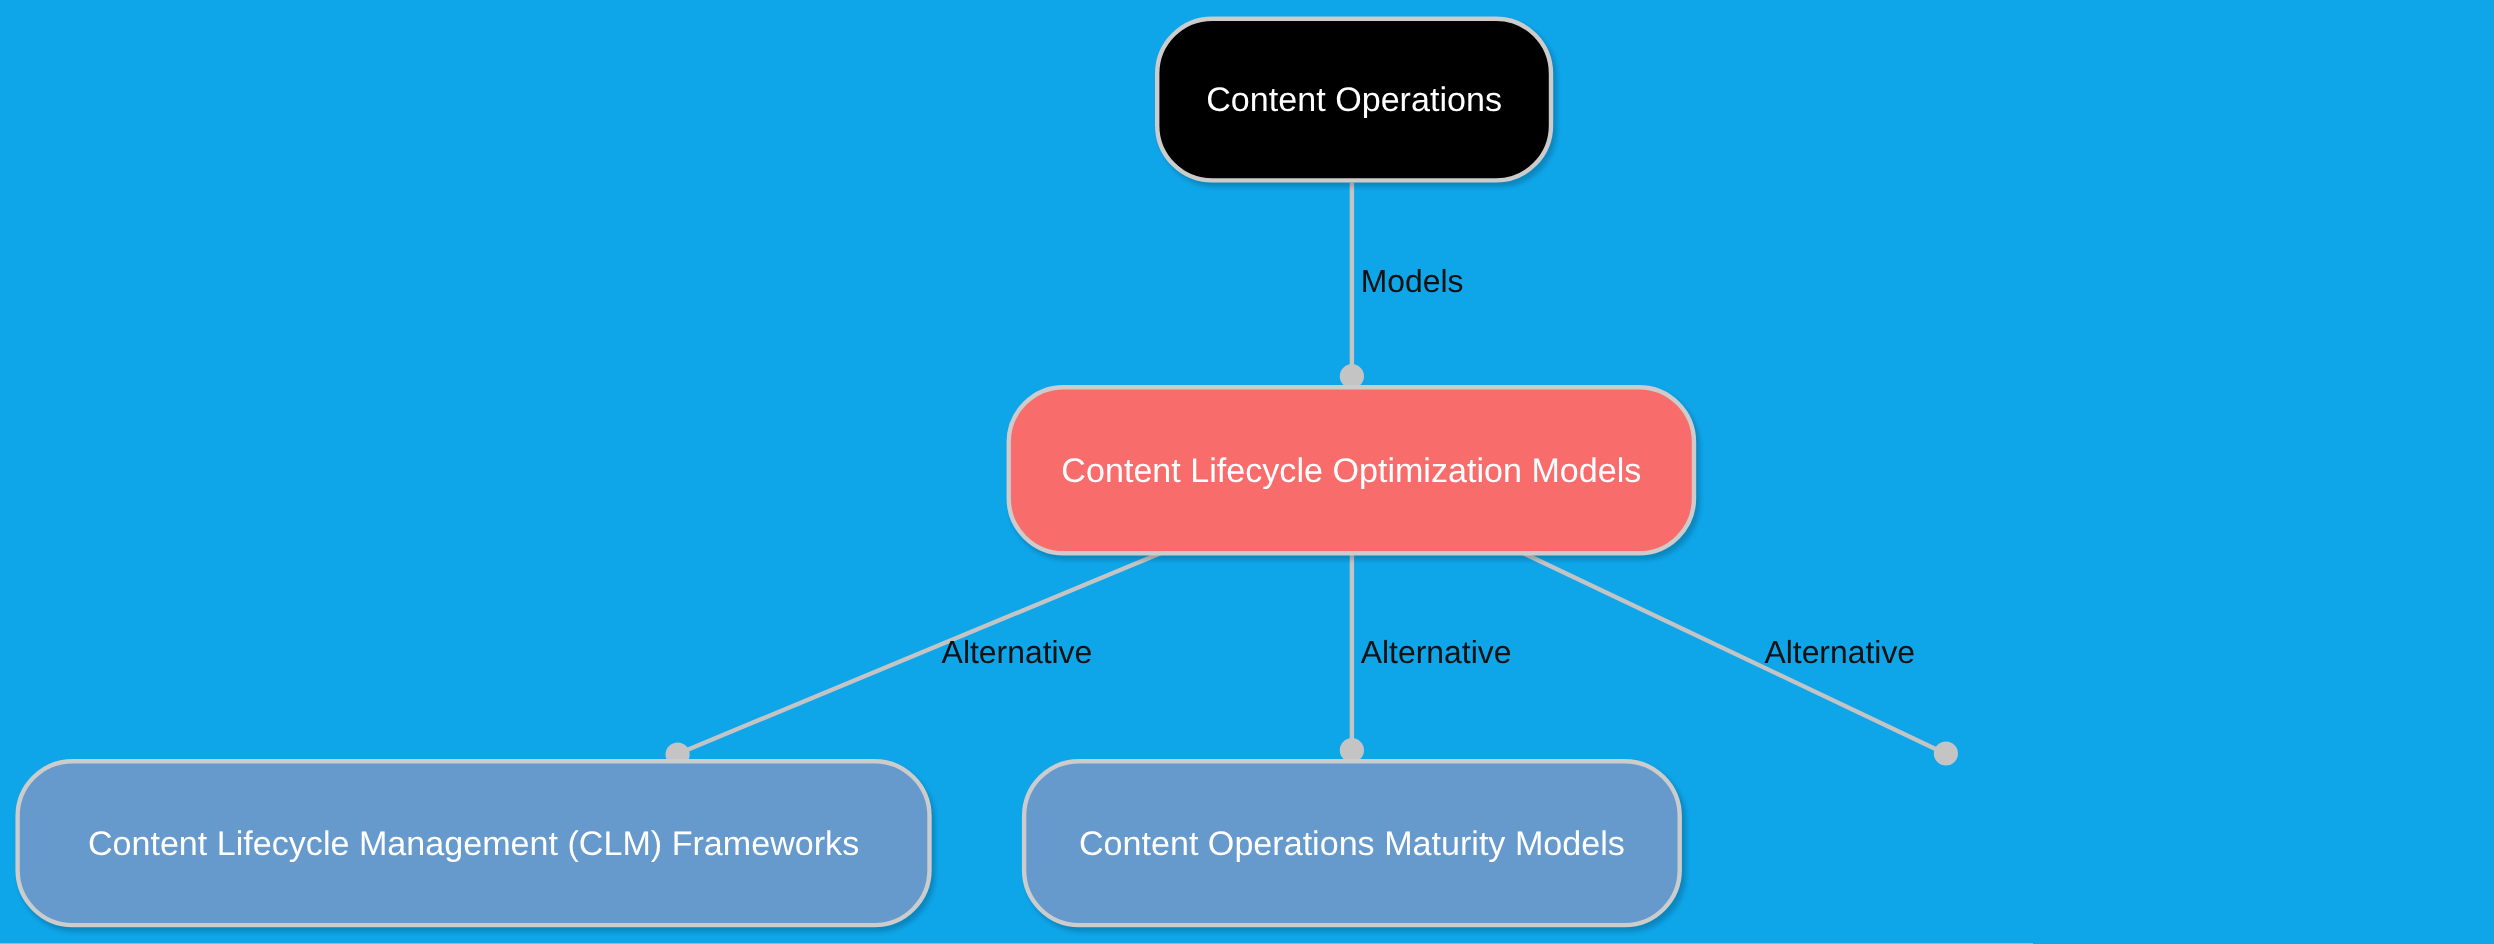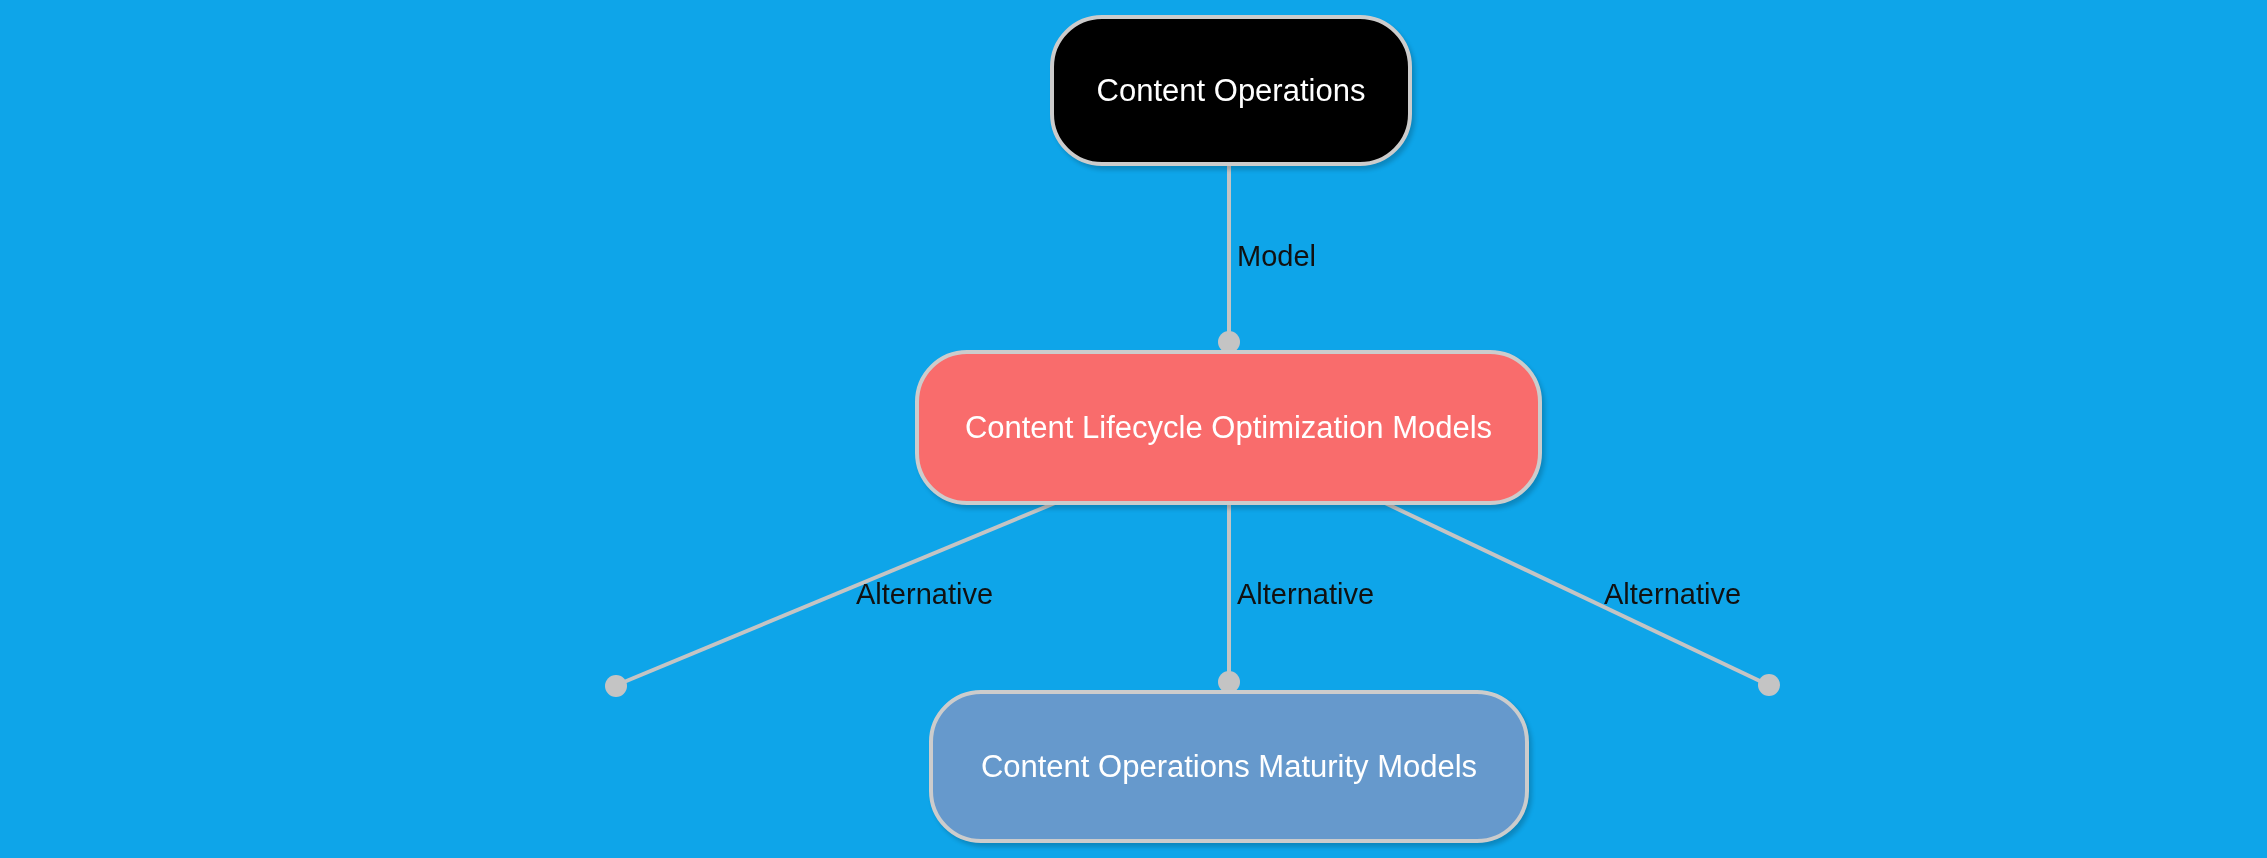--- a/index.html
+++ b/index.html
@@ -86,24 +86,27 @@
   </svg>
 
   <div class="node node-root">
     <span>Content Operations</span>
   </div>
 
   <div class="node node-model">
     <span>Content Lifecycle Optimization Models</span>
   </div>
 
+  <div class="node node-alt node-alt1">
+    <span>Content Lifecycle Management (CLM) Frameworks</span>
+  </div>
 
   <div class="node node-alt node-alt2">
     <span>Content Operations Maturity Models</span>
   </div>
 
 
-  <div class="edge-label edge-label-model">Model</div>
+  <div class="edge-label edge-label-model">Models</div>
   <div class="edge-label edge-label-alt1">Alternative</div>
   <div class="edge-label edge-label-alt2">Alternative</div>
   <div class="edge-label edge-label-alt3">Alternative</div>
 
 </div>
 
 </body></html>

